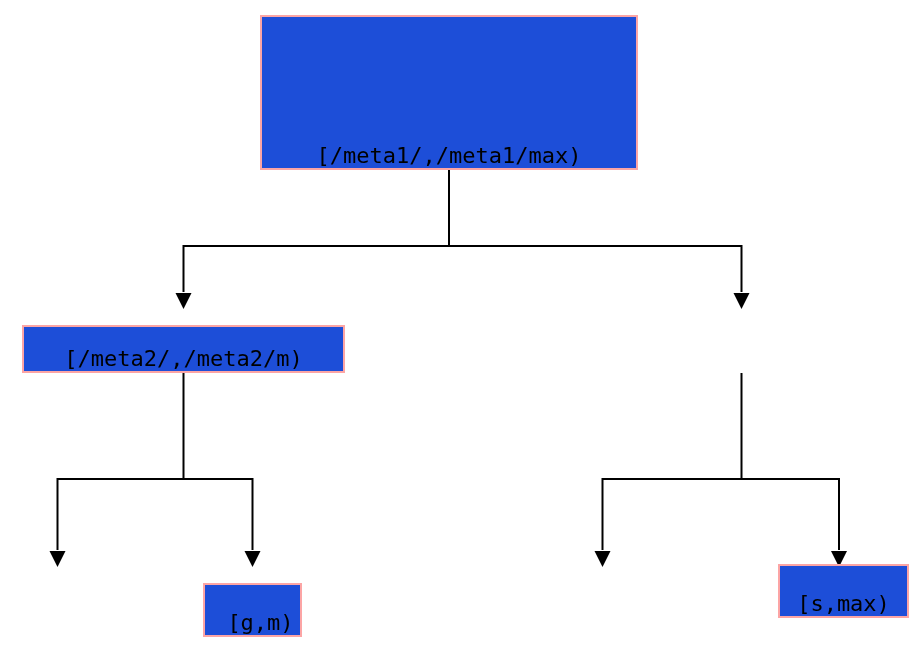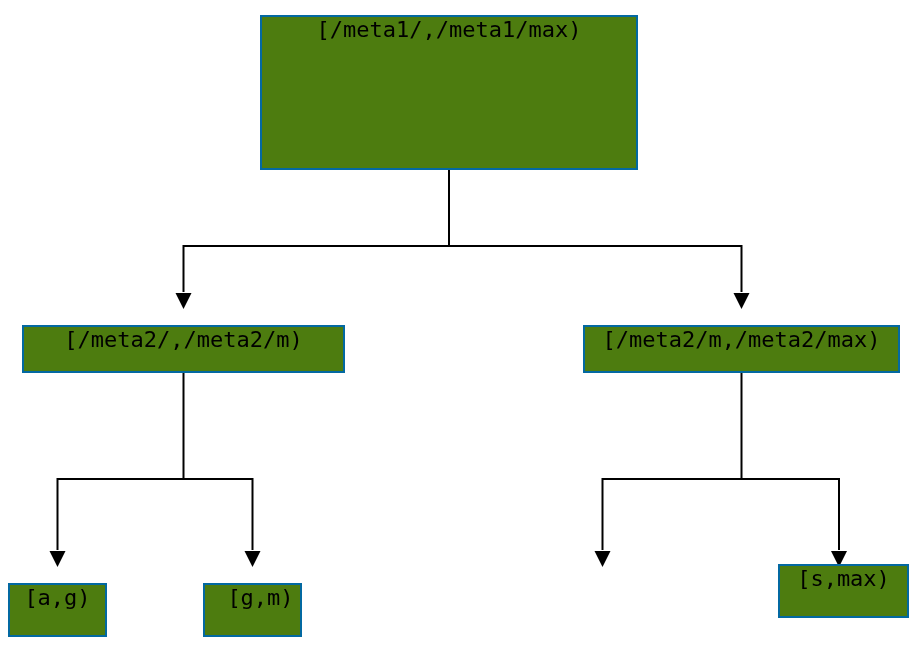--- a/index.html
+++ b/index.html
@@ -10,24 +10,24 @@
   #canvas {
     position: relative;
     width: 912px;
     height: 652px;
     background: #ffffff;
     overflow: hidden;
   }
   .node {
     position: absolute;
     box-sizing: border-box;
-    border: 2px solid #0369a1;
-    background: #4d7c0f;
+    border: 2px solid #fca5a5;
+    background: #1d4ed8;
     display: flex;
-    align-items: flex-start;
+    align-items: flex-end;
     justify-content: center;
     font-family: "DejaVu Sans Mono", "Liberation Mono", monospace;
     font-size: 22px;
     color: #000000;
     white-space: nowrap;
   }
   .node-root     { left: 260px; top: 15px;  width: 378px; height: 155px; }
   .node-left     { left: 22px;  top: 325px; width: 323px; height: 48px; }
   .node-right    { left: 583px; top: 325px; width: 317px; height: 48px; }
   .node-leaf-ag  { left: 8px;   top: 583px; width: 99px;  height: 54px; }
@@ -73,27 +73,21 @@
   </svg>
 
   <div class="node node-root">
     <span>[/meta1/,/meta1/max)</span>
   </div>
 
   <div class="node node-left">
     <span>[/meta2/,/meta2/m)</span>
   </div>
 
-  <div class="node node-right">
-    <span>[/meta2/m,/meta2/max)</span>
-  </div>
 
-  <div class="node node-leaf-ag">
-    <span>[a,g)</span>
-  </div>
 
   <div class="node node-leaf-gm">
     <span>[g,m)</span>
   </div>
 
 
   <div class="node node-leaf-smax">
     <span>[s,max)</span>
   </div>
 

